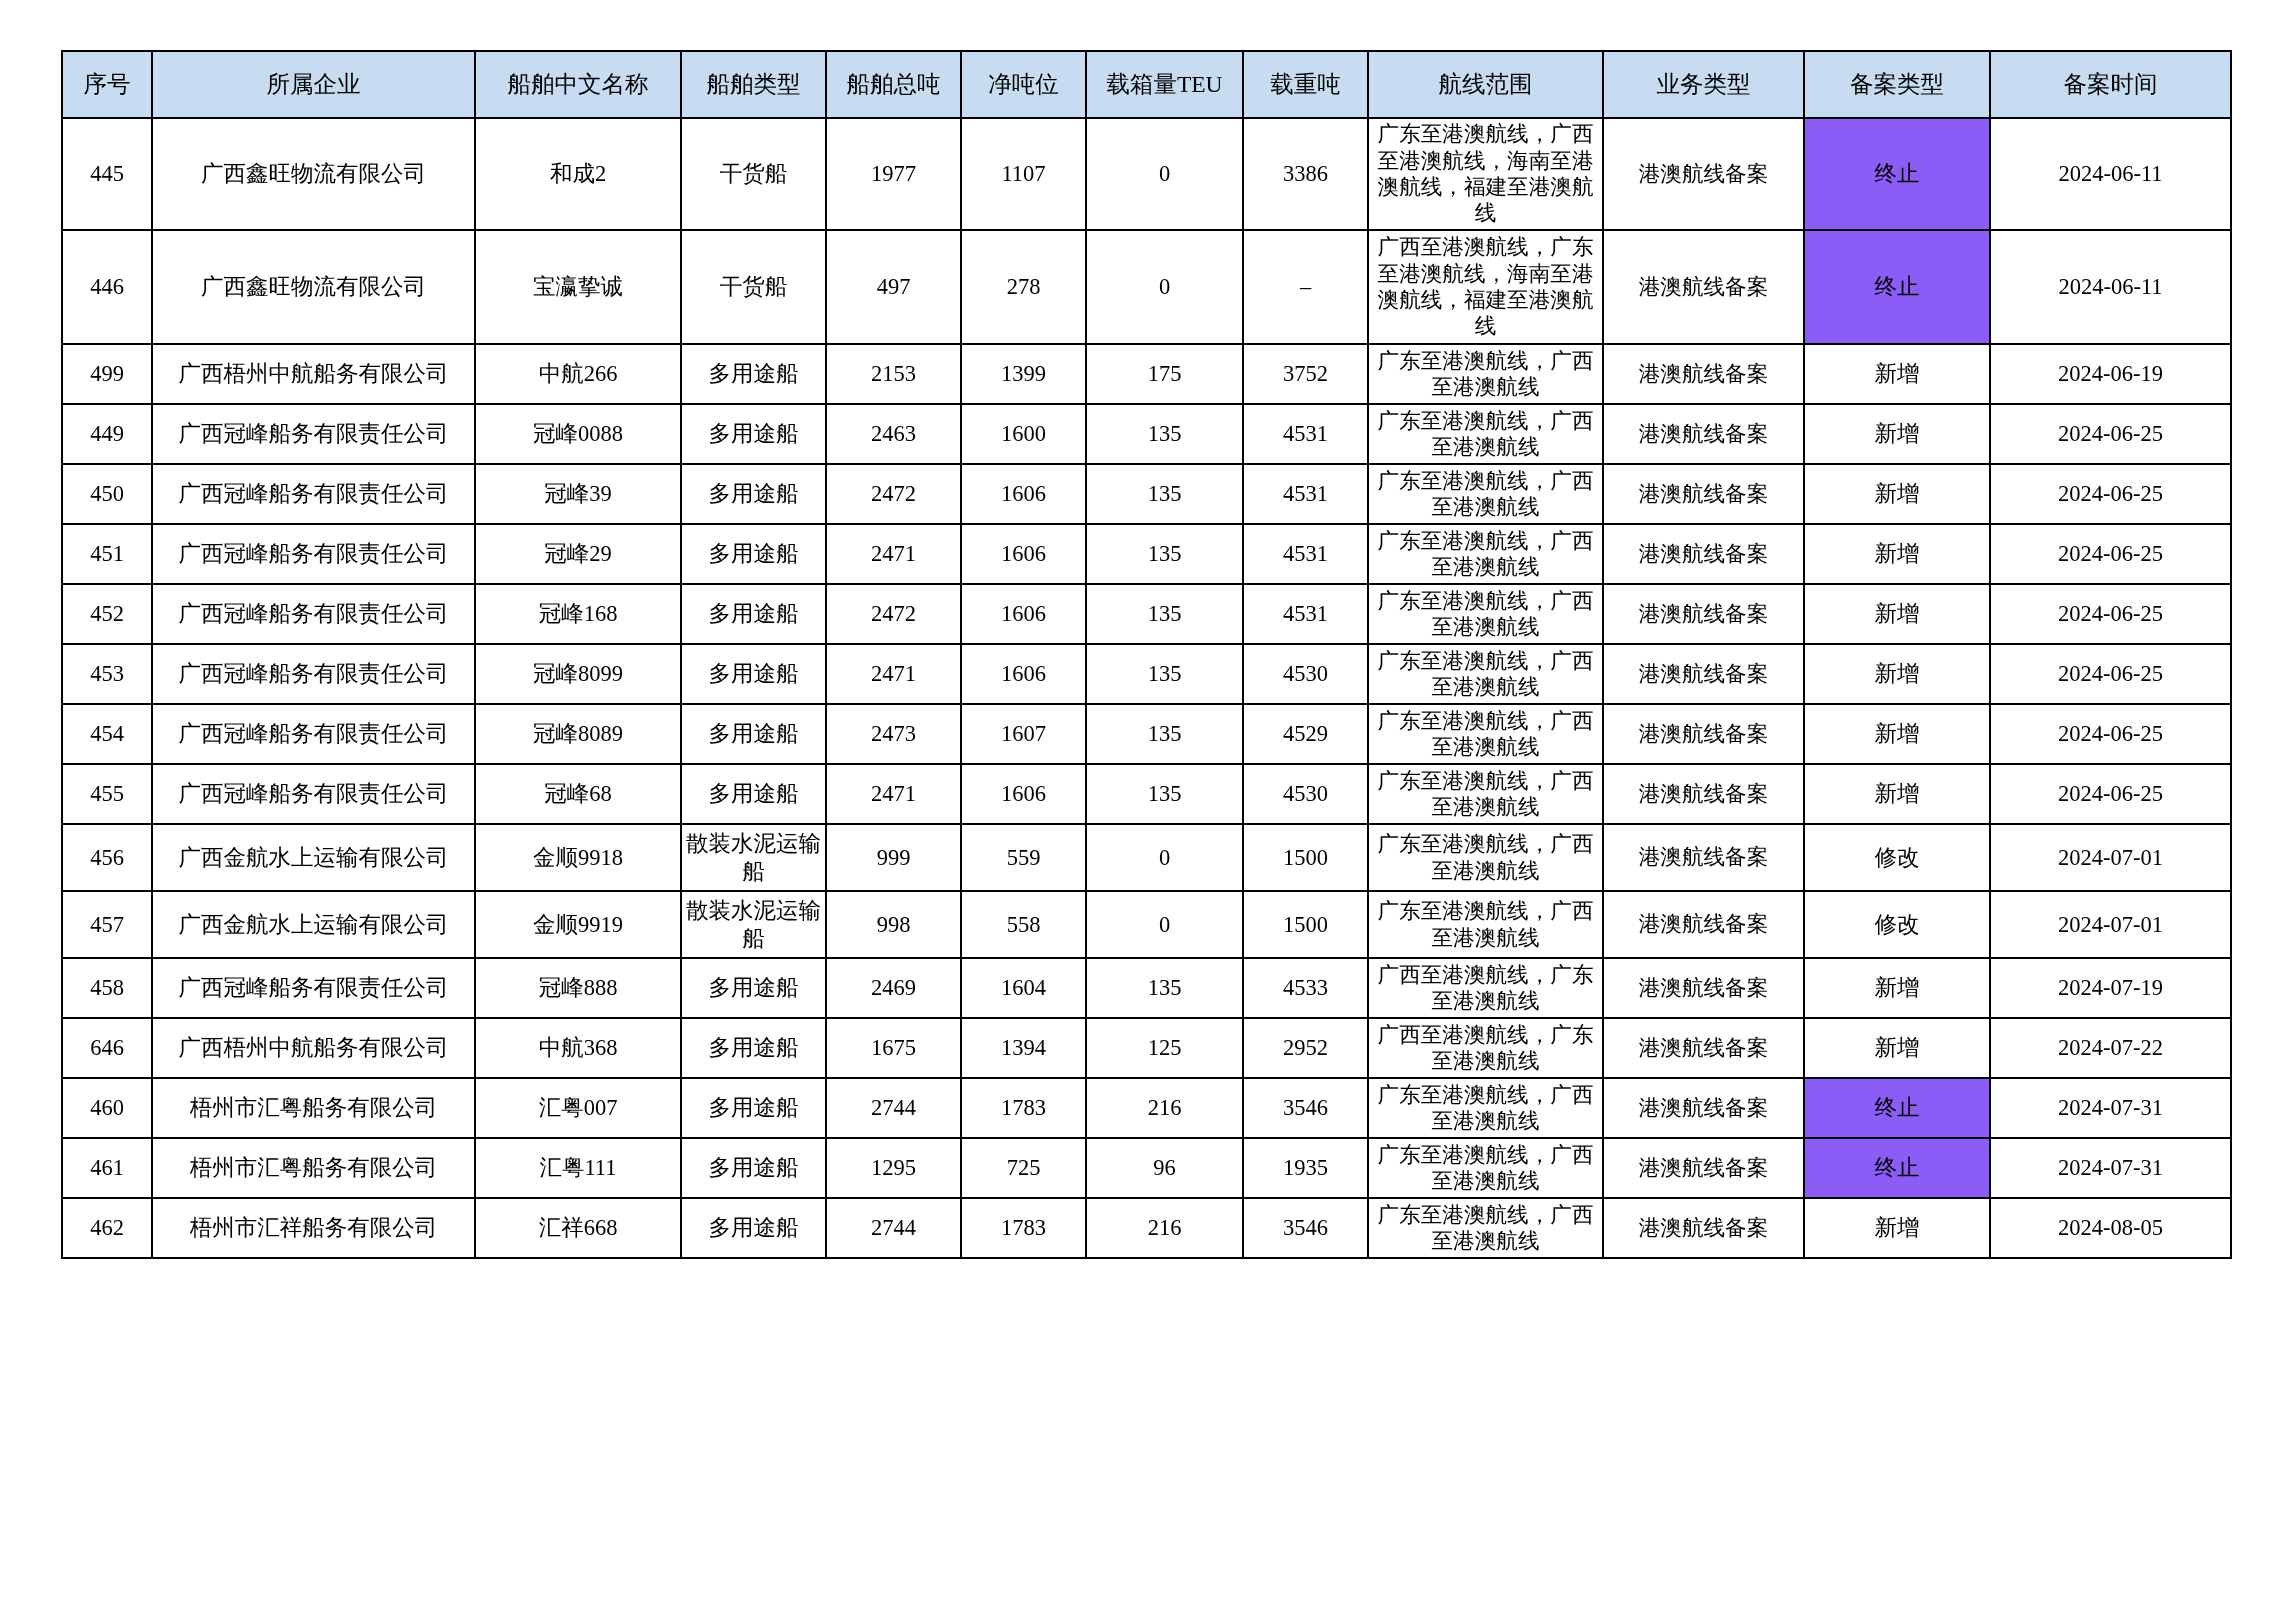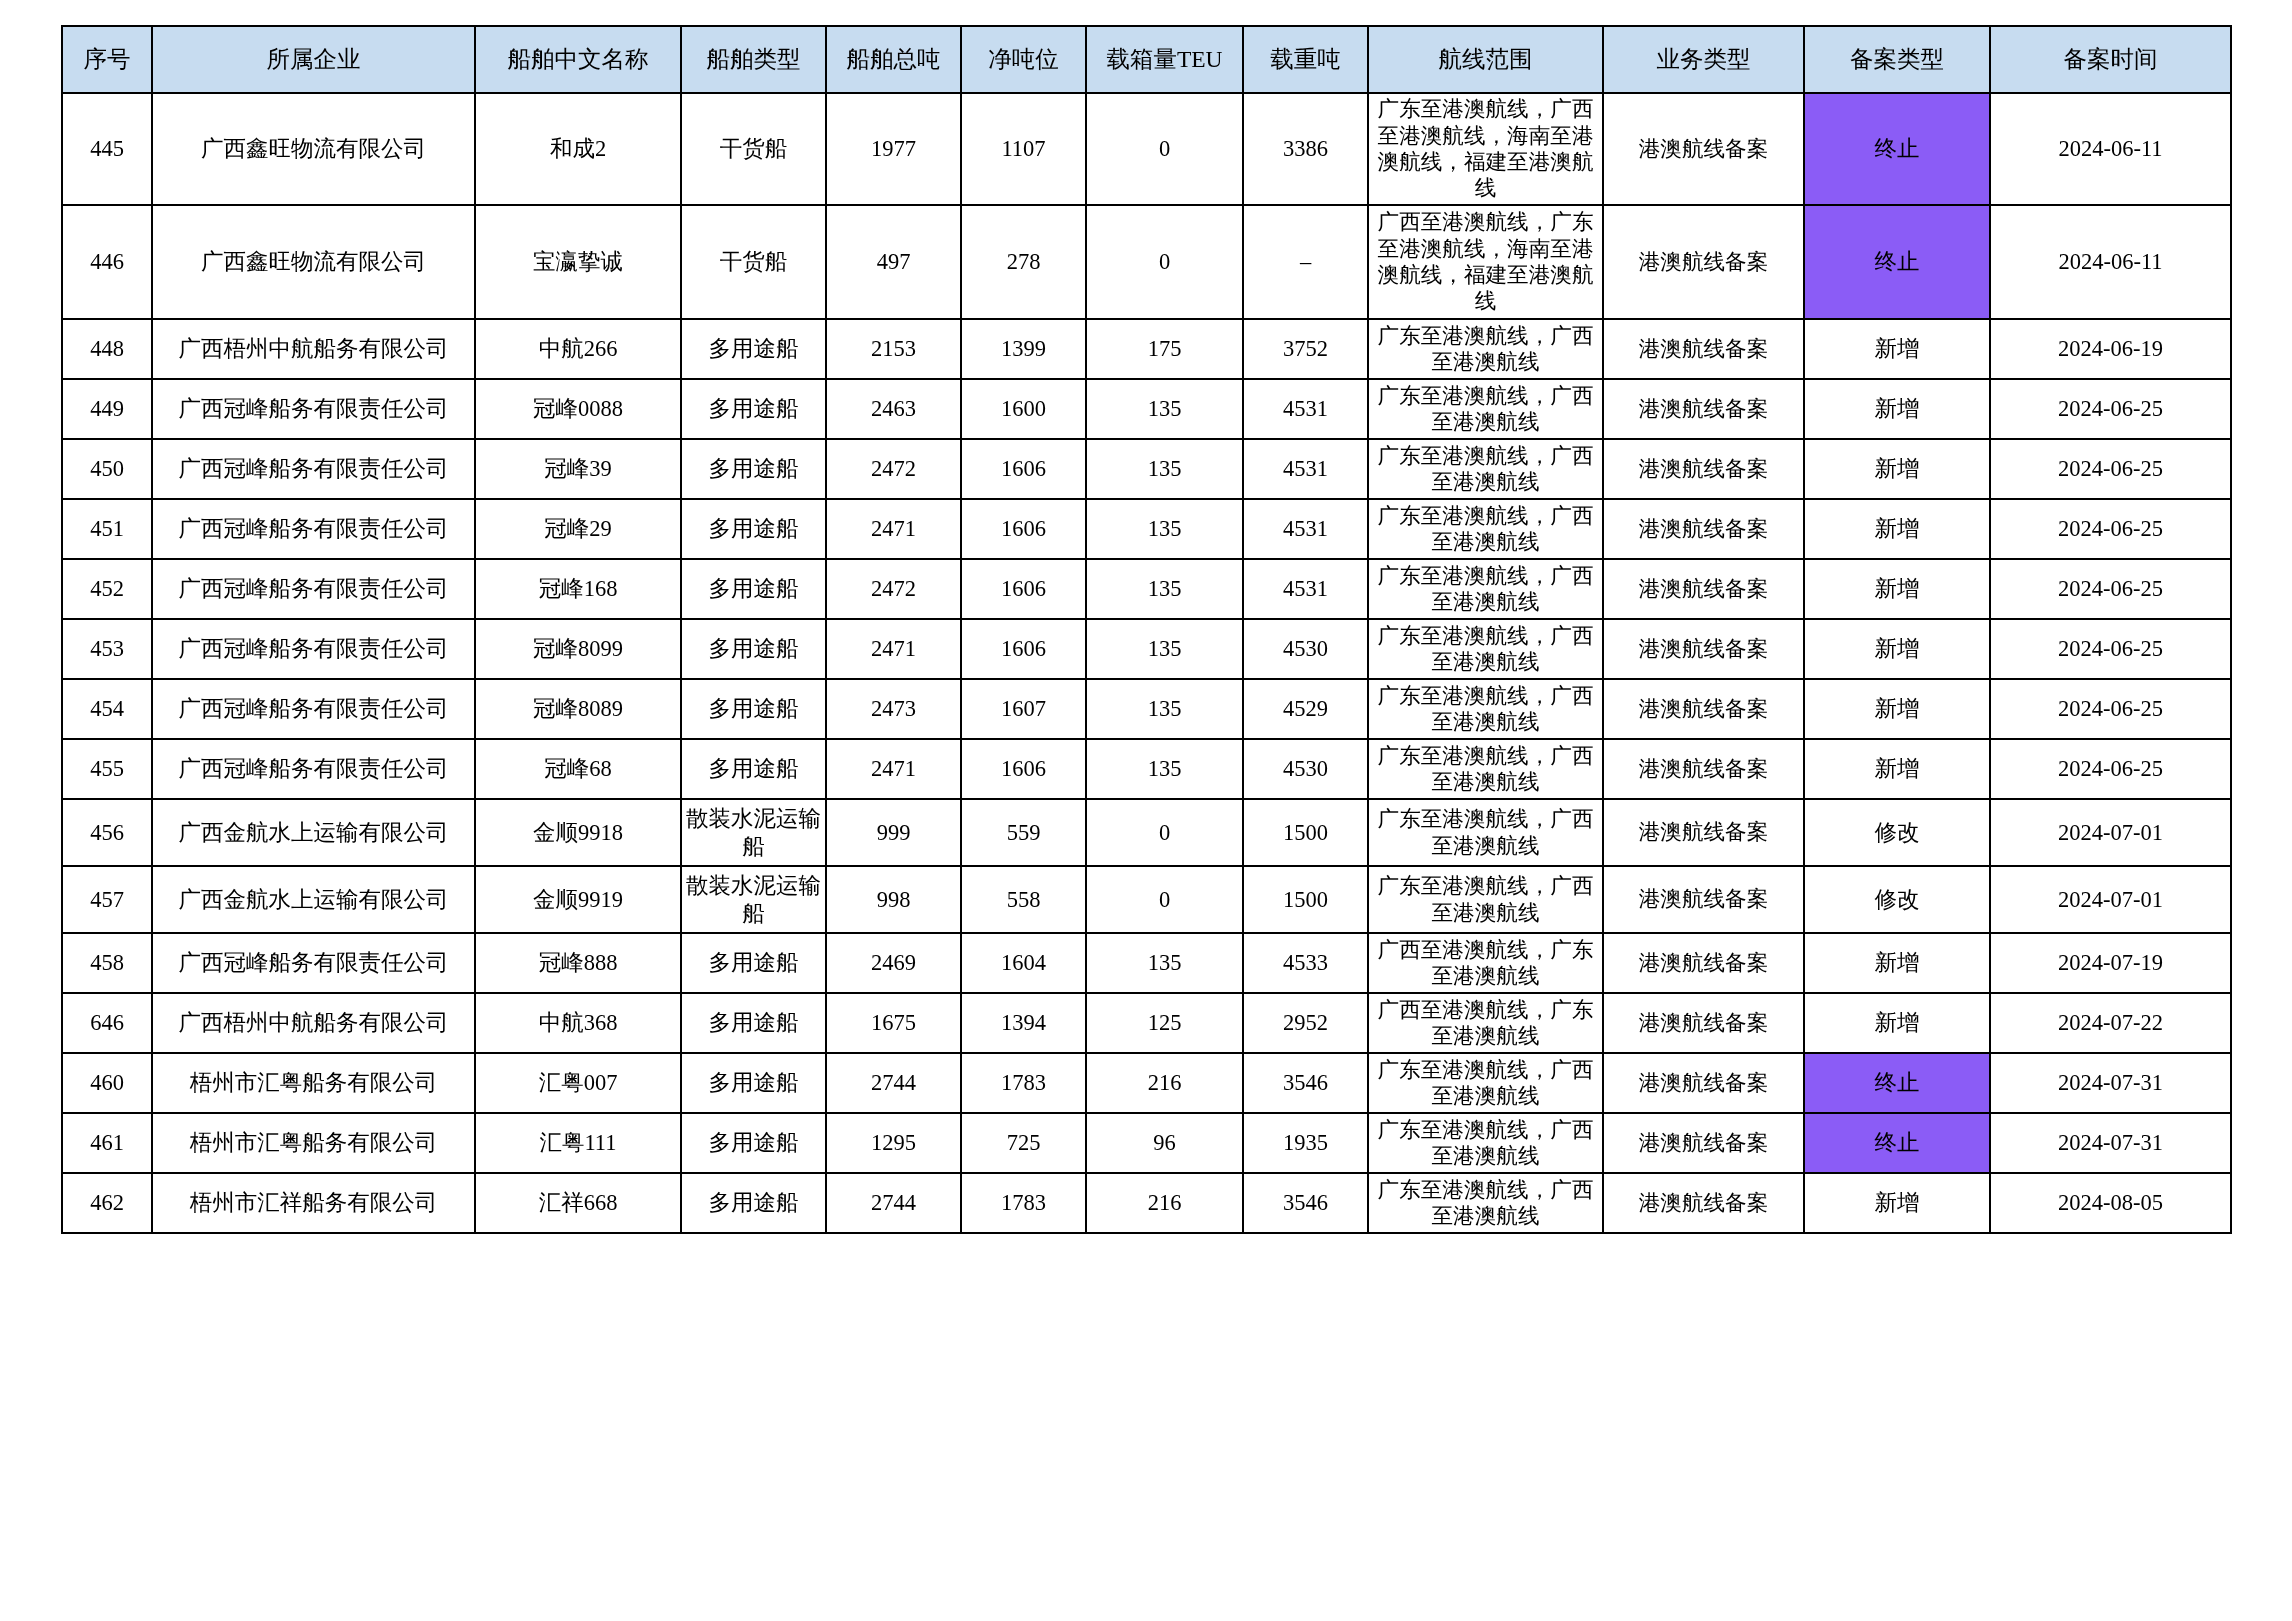--- a/index.html
+++ b/index.html
@@ -11,21 +11,21 @@
     width: 2293px;
     height: 1621px;
     font-family: "Liberation Serif", "DejaVu Serif", serif;
     overflow: hidden;
   }
   .sheet {
     position: relative;
     width: 2293px;
     height: 1621px;
     box-sizing: border-box;
-    padding: 25px 61px 0 61px;
+    padding: 50px 61px 0 61px;
   }
   table.ship-table {
     border-collapse: collapse;
     table-layout: fixed;
     width: 2171px;
     font-size: 22.5px;
     color: #000000;
   }
   table.ship-table th,
   table.ship-table td {
@@ -140,21 +140,21 @@
           <td>497</td>
           <td>278</td>
           <td>0</td>
           <td>–</td>
           <td class="route">广西至港澳航线，广东至港澳航线，海南至港澳航线，福建至港澳航线</td>
           <td class="biz">港澳航线备案</td>
           <td class="highlight">终止</td>
           <td class="nowrap">2024-06-11</td>
         </tr>
         <tr class="norm">
-          <td class="nowrap">448</td>
+          <td class="nowrap">499</td>
           <td class="company">广西梧州中航船务有限公司</td>
           <td>中航266</td>
           <td class="shiptype">多用途船</td>
           <td>2153</td>
           <td>1399</td>
           <td>175</td>
           <td>3752</td>
           <td class="route">广东至港澳航线，广西至港澳航线</td>
           <td class="biz">港澳航线备案</td>
           <td>新增</td>

